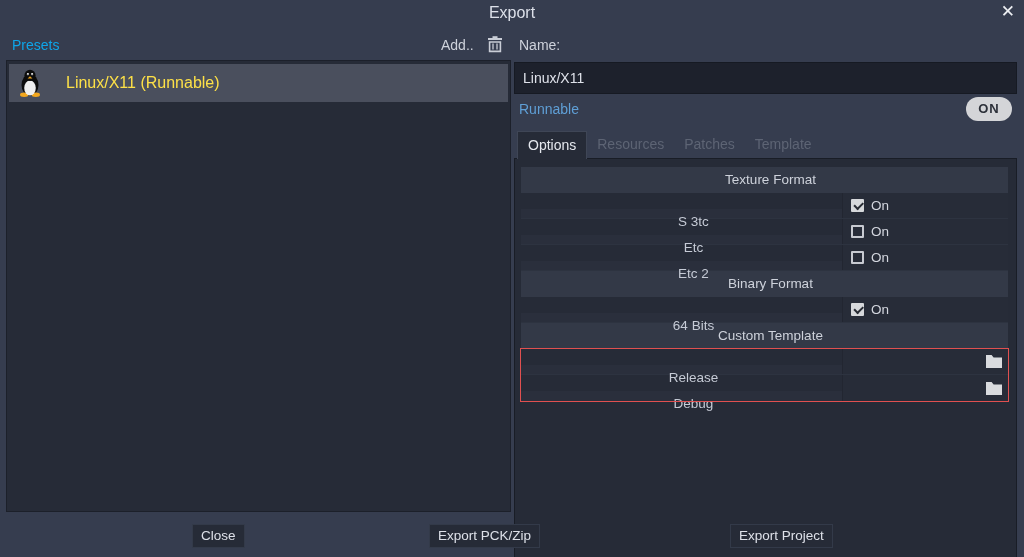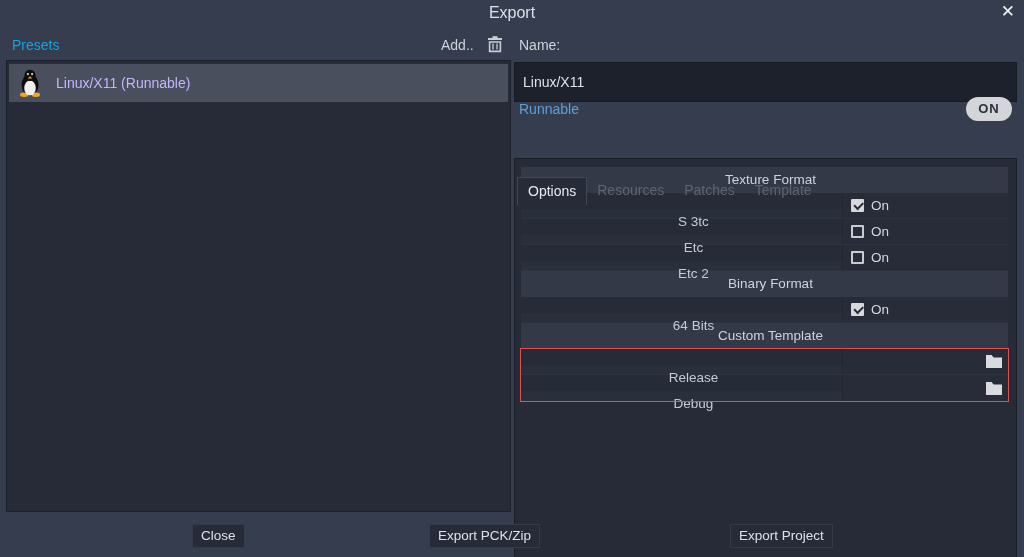--- a/index.html
+++ b/index.html
@@ -12,35 +12,35 @@
 
   
   .presets-label{position:absolute;top:37px;left:12px;font-size:14px;color:#0ea5e9;}
   .add-label{position:absolute;top:37px;left:441px;font-size:14px;color:#ced2db;cursor:pointer;}
   .trash-btn{position:absolute;top:36px;left:487px;width:18px;height:18px;cursor:pointer;}
   .preset-panel{position:absolute;left:6px;top:60px;width:505px;height:452px;
                 background:#262b37;border:1px solid #1c202a;box-sizing:border-box;}
   .preset-item{position:absolute;left:2px;right:2px;top:3px;height:38px;background:#4a4f5d;
                display:flex;align-items:center;cursor:pointer;}
   .preset-item .tux{margin-left:9px;width:24px;height:28px;flex:0 0 auto;}
-  .preset-item .plabel{margin-left:14px;font-size:14px;color:#c4b5fd;}
+  .preset-item .plabel{margin-left:24px;font-size:16px;color:#fde047;}
 
   
   .name-label{position:absolute;top:37px;left:519px;font-size:14px;color:#ced2db;}
-  .name-input{position:absolute;left:514px;top:62px;width:503px;height:40px;box-sizing:border-box;
+  .name-input{position:absolute;left:514px;top:62px;width:503px;height:32px;box-sizing:border-box;
               background:#1d212c;border:1px solid #161a23;color:#dfe2ea;font-size:14px;
               font-family:"Liberation Sans",sans-serif;padding:0 0 0 8px;outline:none;}
   .runnable-label{position:absolute;top:101px;left:519px;font-size:14px;color:#5f9fd6;}
   .on-pill{position:absolute;top:97px;left:966px;width:46px;height:24px;background:#d4d5d8;
            border-radius:12px;color:#2c3039;font-weight:bold;font-size:13px;text-align:center;
            line-height:24px;cursor:pointer;letter-spacing:1px;}
 
   
   .tabbar{position:absolute;left:517px;top:131px;height:28px;display:flex;z-index:2;}
-  .tab{padding:0 10px;line-height:26px;font-size:14px;color:#5d6474;cursor:pointer;margin-top:46px;}
+  .tab{padding:0 10px;line-height:26px;font-size:14px;color:#5d6474;cursor:pointer;}
   .tab.active{background:#262b37;border:1px solid #3f4656;border-bottom:none;color:#e5e8ee;
               height:28px;box-sizing:border-box;}
 
   
   .options-panel{position:absolute;left:514px;top:158px;width:503px;height:413px;box-sizing:border-box;
                  background:#262b37;border:1px solid #191d26;padding:8px 8px 16px 6px;text-align:center;}
   .section-header{height:26px;line-height:26px;background:#333947;color:#ced2db;
                   padding-left:12px;font-size:13.5px;}
   .prop-row{display:flex;height:26px;box-sizing:border-box;border-bottom:1px solid #2d3340;
             font-size:13.5px;}

